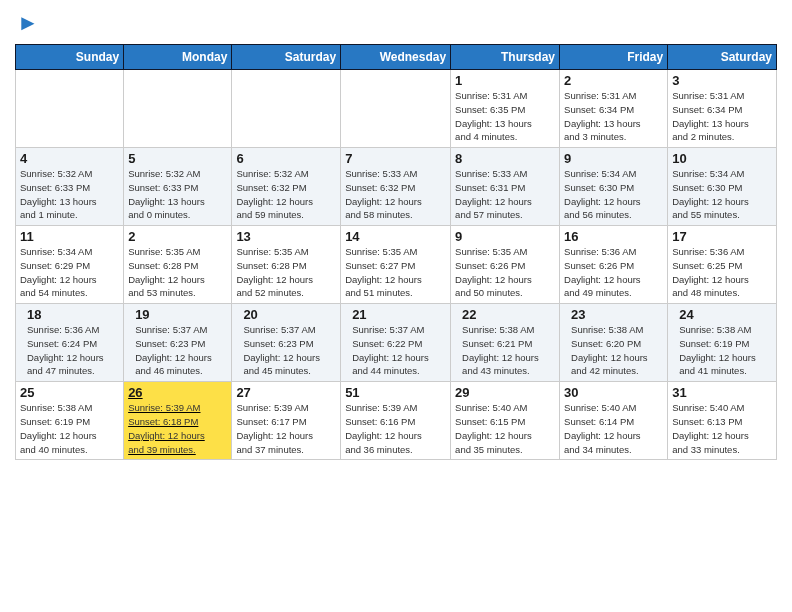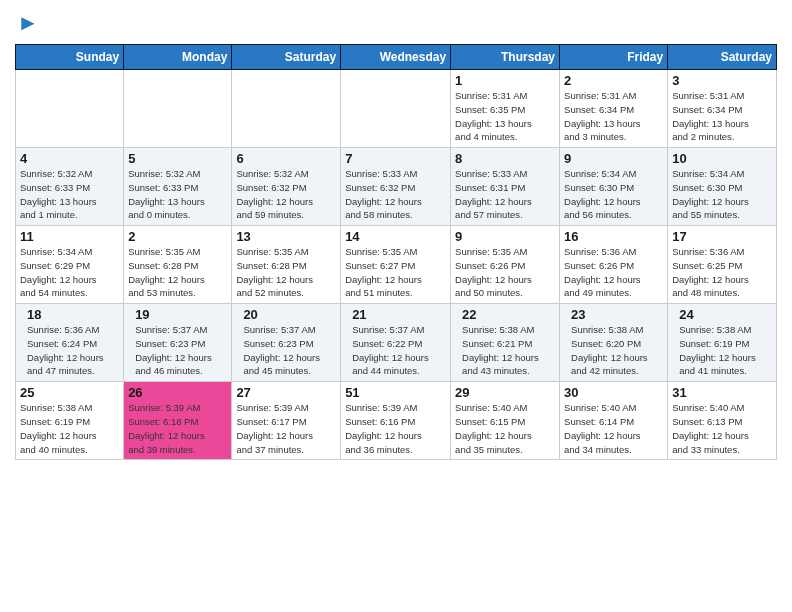--- a/index.html
+++ b/index.html
@@ -324,21 +324,21 @@
           </td>
         </tr>
         <tr class="row-5">
           <td style="background: rgb(255, 255, 255);">
             <span class="day-number">25</span>
             <div class="day-info" style="white-space: pre-line;">Sunrise: 5:38 AM
 Sunset: 6:19 PM
 Daylight: 12 hours
 and 40 minutes.</div>
           </td>
-          <td style="background: #ec4899;">
+          <td style="background: #fde047; text-decoration: underline;">
             <span class="day-number">26</span>
             <div class="day-info" style="white-space: pre-line;">Sunrise: 5:39 AM
 Sunset: 6:18 PM
 Daylight: 12 hours
 and 39 minutes.</div>
           </td>
           <td style="background: rgb(255, 255, 255);">
             <span class="day-number">27</span>
             <div class="day-info" style="white-space: pre-line;">Sunrise: 5:39 AM
 Sunset: 6:17 PM

